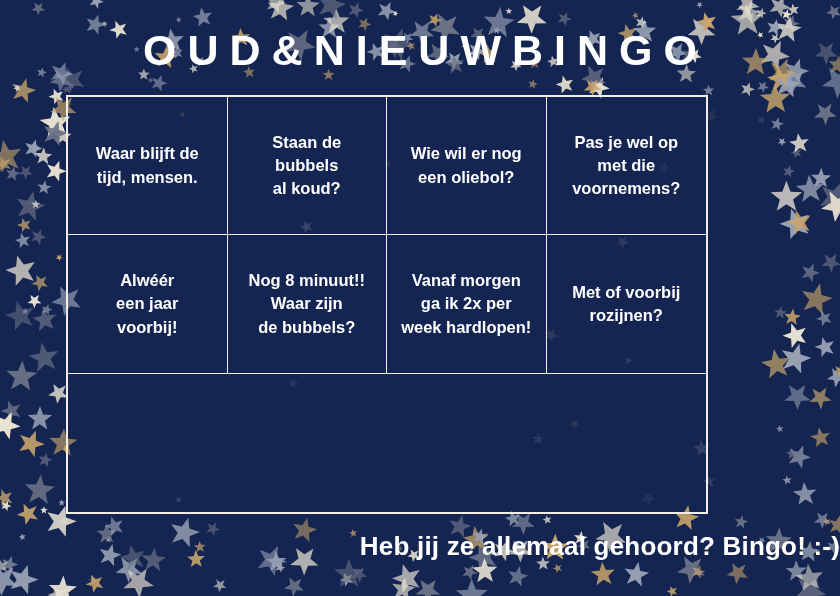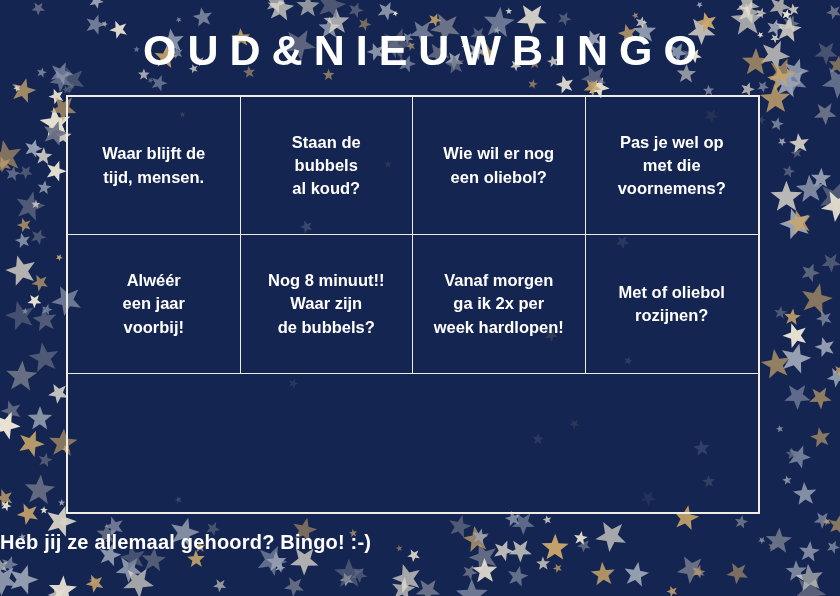--- a/index.html
+++ b/index.html
@@ -40,21 +40,21 @@
     font-weight: bold;
     font-size: 43px;
     letter-spacing: 11px;
     text-indent: 11px;
     white-space: nowrap;
   }
   #grid {
     position: absolute;
     top: 95px;
     left: 66px;
-    width: 694px;
+    width: 642px;
     height: 419px;
     border: 2px solid #f0ede4;
     box-sizing: border-box;
     display: grid;
     grid-template-columns: repeat(4, 1fr);
     grid-template-rows: repeat(3, 1fr);
   }
   .cell {
     border-right: 1px solid #f0ede4;
     border-bottom: 1px solid #f0ede4;
@@ -71,25 +71,25 @@
     box-sizing: border-box;
     white-space: pre-line;
   }
   .cell:nth-child(4n) { border-right: none; }
   .cell:nth-child(n+9) { border-bottom: none; }
   #footer {
     position: absolute;
     top: 531px;
     left: 0;
     right: 0;
-    text-align: left;
+    text-align: right;
     color: #ffffff;
     font-family: "Liberation Sans", sans-serif;
     font-weight: bold;
-    font-size: 20px;
+    font-size: 26px;
     letter-spacing: 0.2px;
   }
 </style>
 </head>
 <body>
 
 <div id="card">
 
   <svg id="starfield" width="840" height="596" viewBox="0 0 840 596" aria-hidden="true">
     <rect x="0" y="0" width="840" height="596" fill="#152552"></rect>
@@ -390,20 +390,20 @@
 voornemens?</div>
       <div class="cell">Alwéér
 een jaar
 voorbij!</div>
       <div class="cell">Nog 8 minuut!!
 Waar zijn
 de bubbels?</div>
       <div class="cell">Vanaf morgen
 ga ik 2x per
 week hardlopen!</div>
-      <div class="cell">Met of oliebol
+      <div class="cell">Met of voorbij
 rozijnen?</div>
     </div>
 
     <div id="footer">Heb jij ze allemaal gehoord? Bingo! :-)</div>
 
   </div>
 </div>
 
 </body></html>

